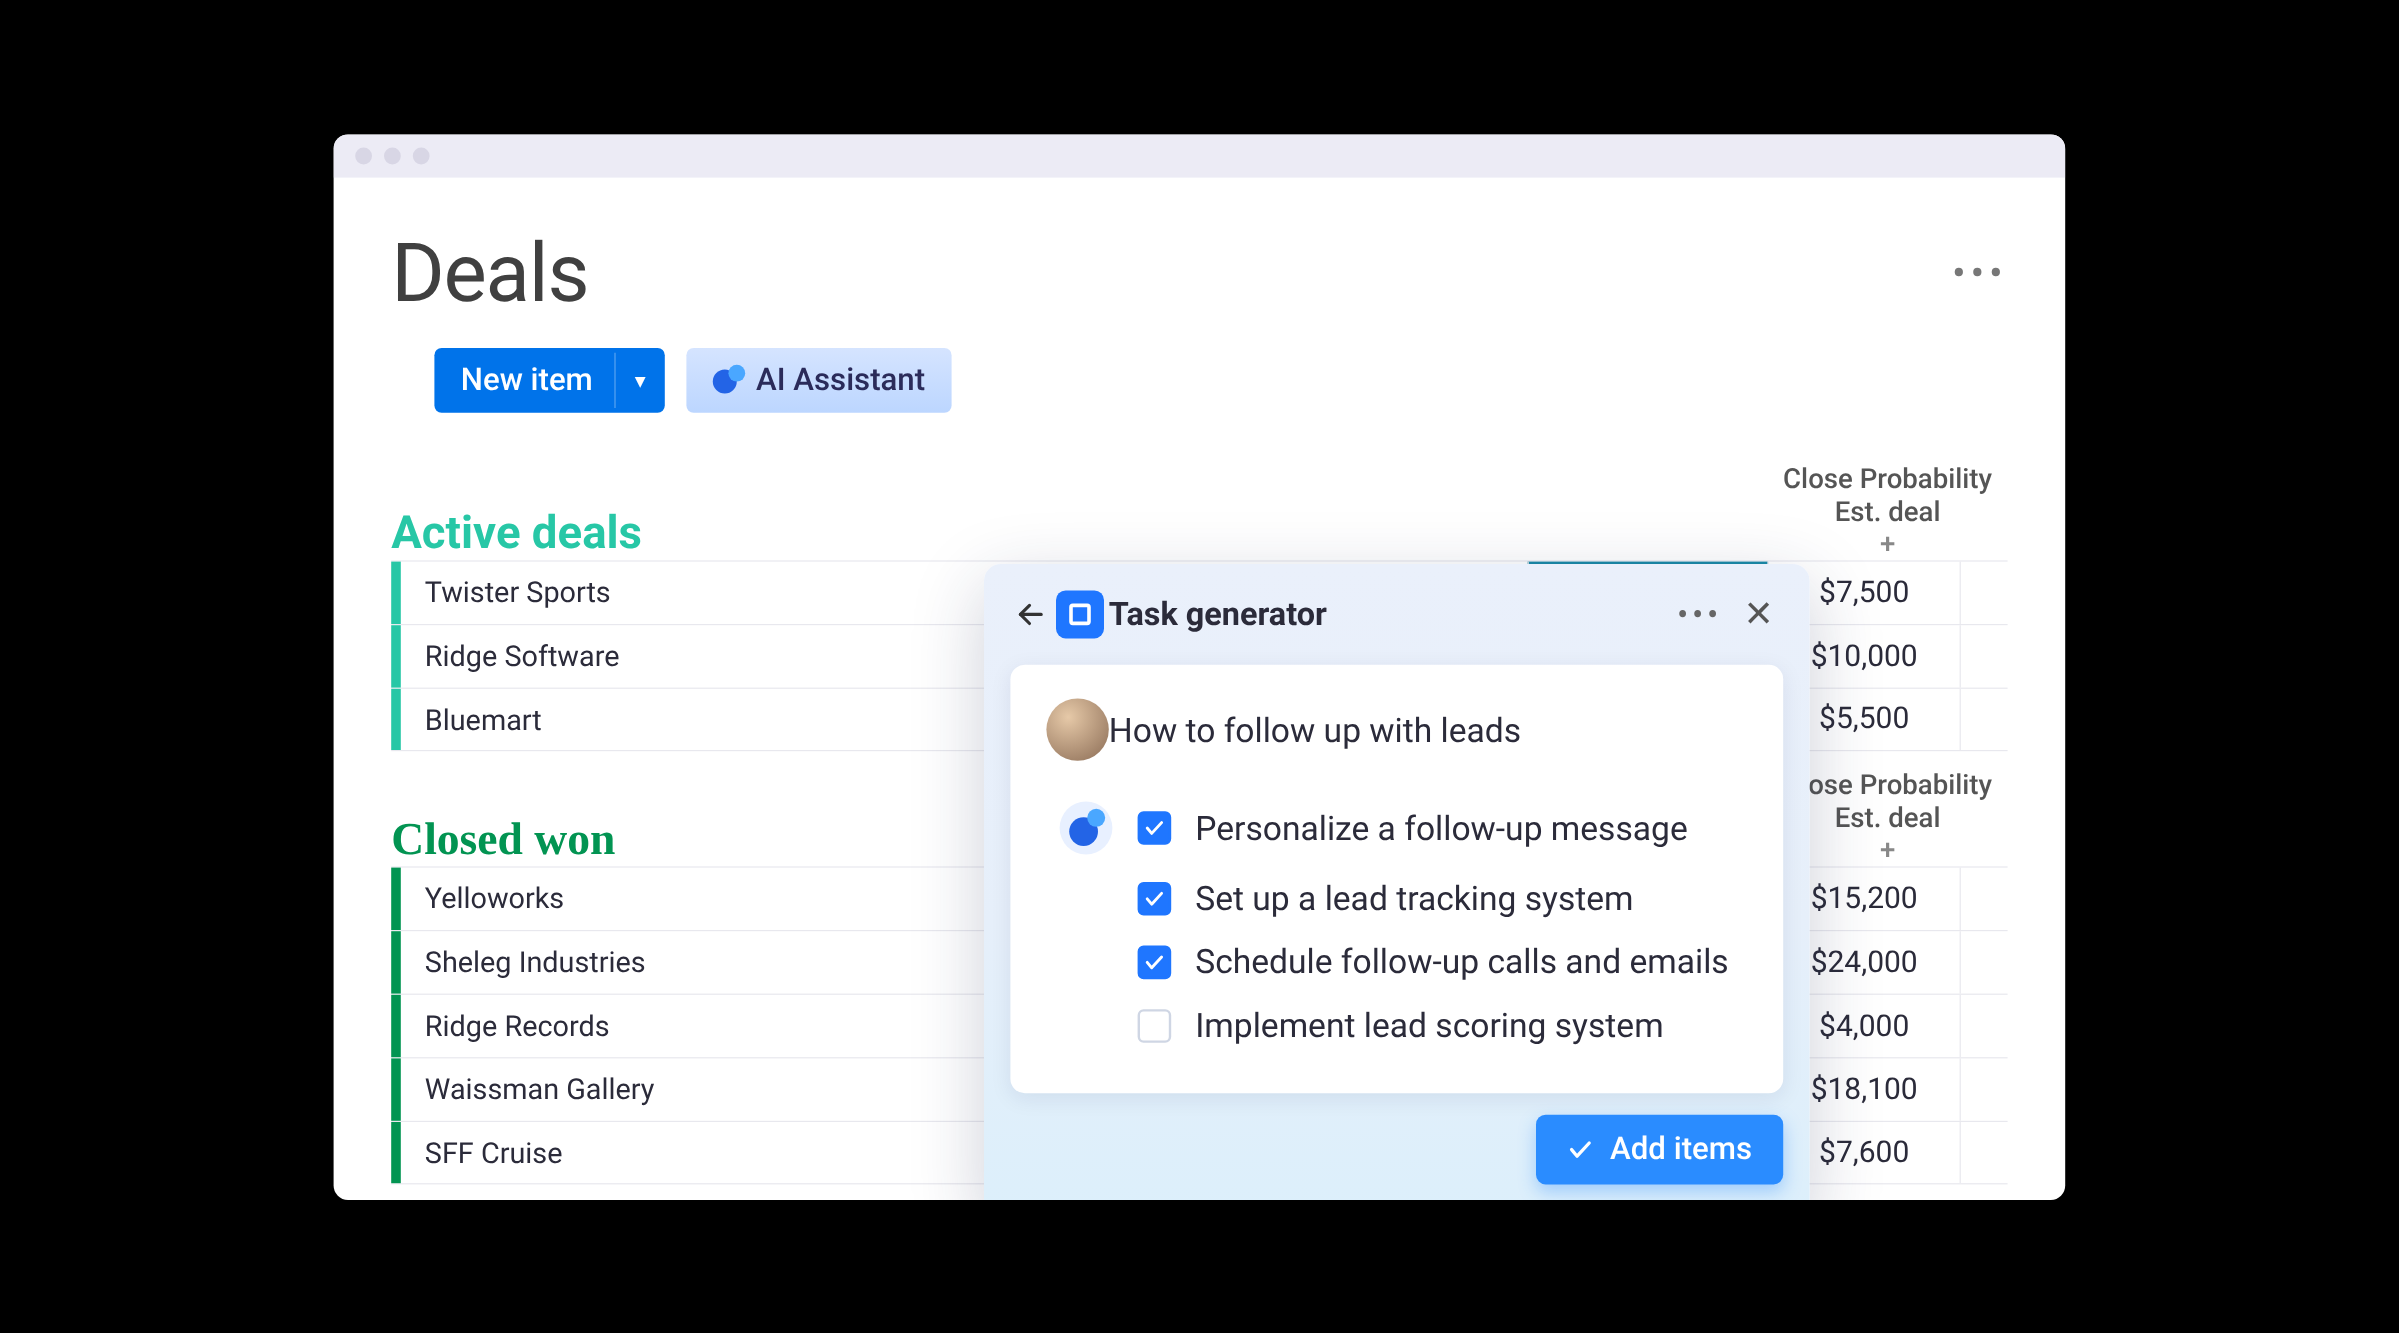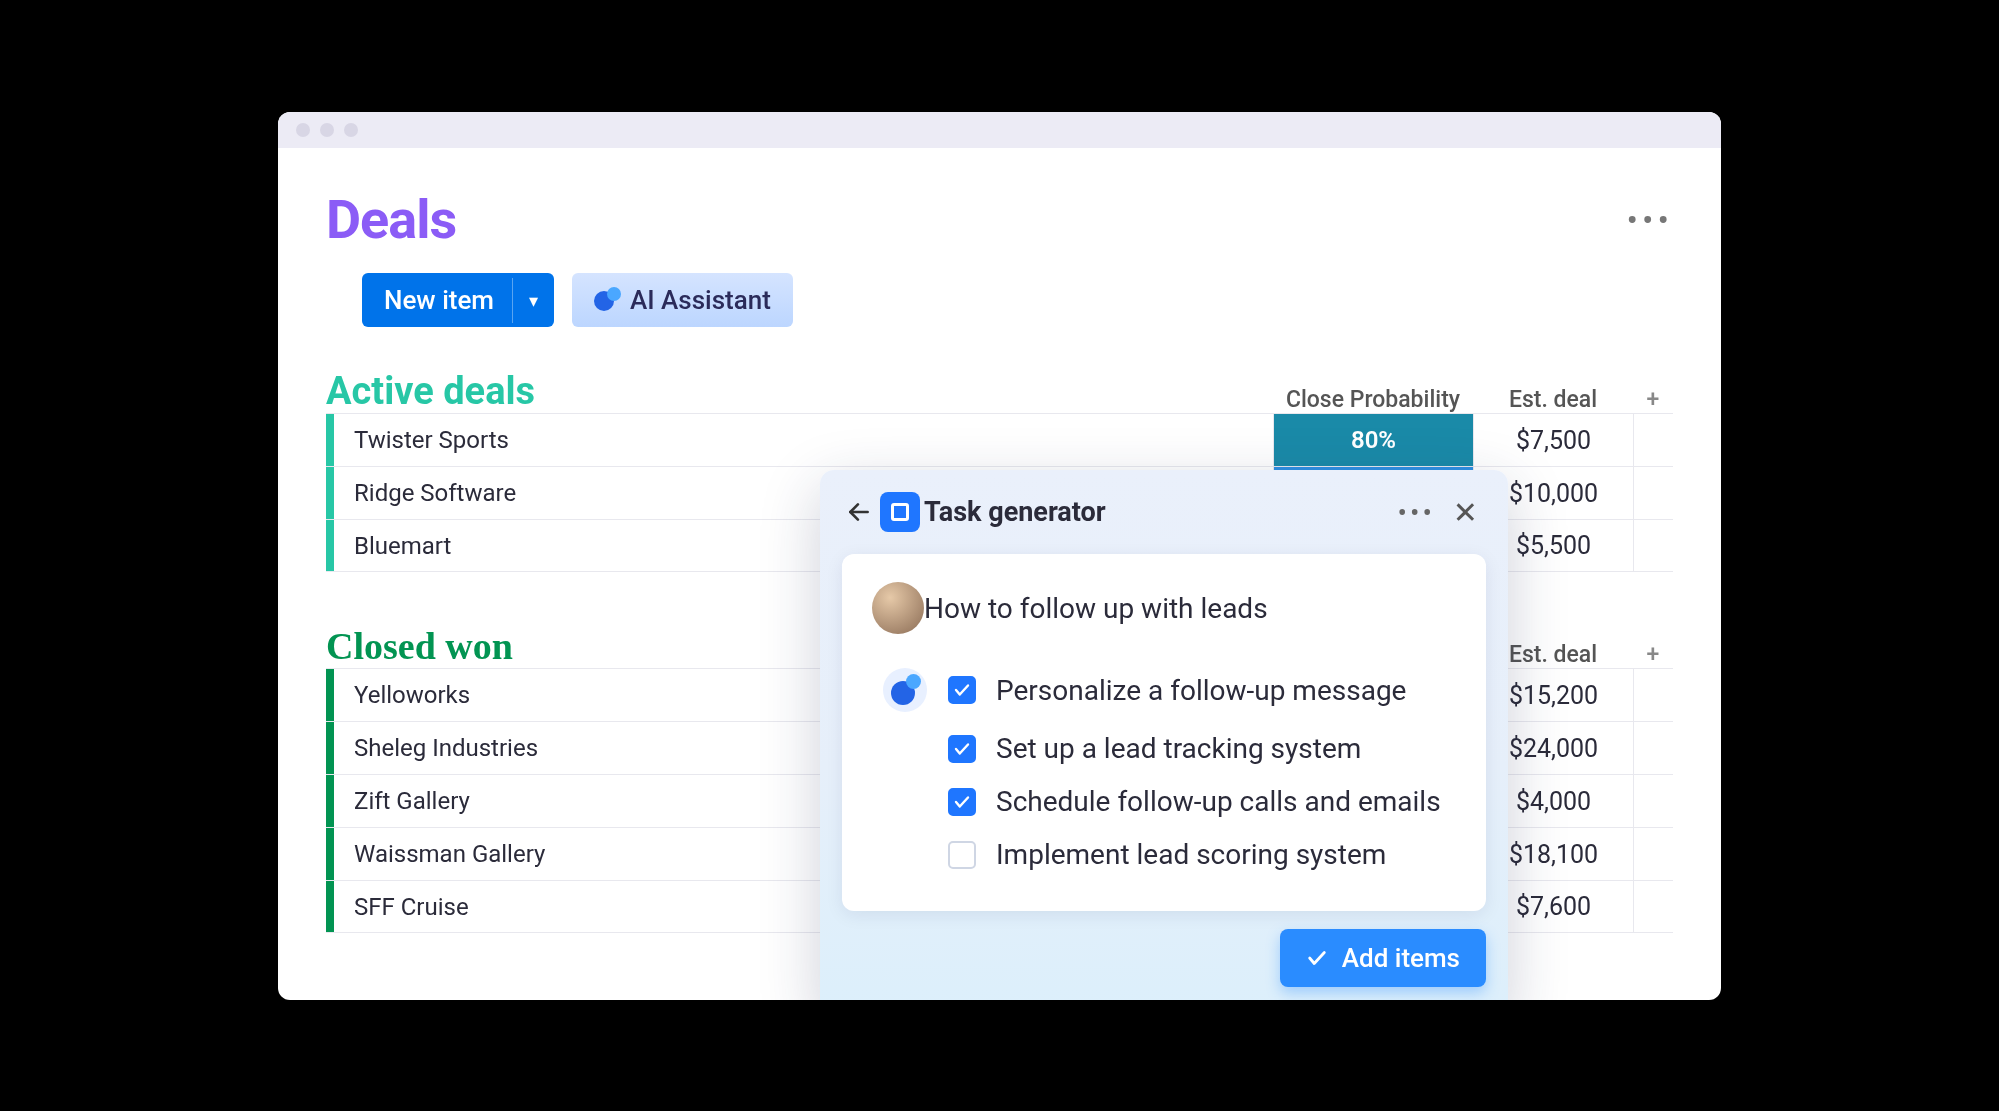--- a/index.html
+++ b/index.html
@@ -26,21 +26,21 @@
     height: 36px;
     background: #ecebf5;
     display: flex;
     align-items: center;
     padding-left: 18px;
     gap: 10px;
   }
   .dot { width: 14px; height: 14px; border-radius: 50%; background: #d8d6e5; }
   .content { padding: 40px 48px 0 48px; position: relative; height: calc(100% - 36px); }
   .page-header { display: flex; justify-content: space-between; align-items: center; }
-  .page-title { font-size: 54px; font-weight: 700; color: #8b5cf6; letter-spacing: -1px; }
+  .page-title { font-size: 68px; font-weight: 400; color: #404040; letter-spacing: -1px; }
   .more-icon { color: #777; font-size: 34px; letter-spacing: 4px; cursor: pointer; }
   .toolbar { display: flex; gap: 18px; margin-top: 22px; padding-left: 36px; }
   .new-item-btn {
     display: flex; align-items: center; background: #0073ea; color: #fff;
     border-radius: 6px; font-size: 26px; font-weight: 500; cursor: pointer;
     overflow: hidden;
   }
   .new-item-btn .lbl { padding: 12px 18px 12px 22px; }
   .new-item-btn .caret { padding: 12px 16px; border-left: 1px solid rgba(255,255,255,0.35); font-size: 18px; }
   .ai-btn {
@@ -57,21 +57,21 @@
   }
   .ai-logo::before { width: 20px; height: 20px; left: 0; top: 4px; background:#2364e6; }
   .ai-logo::after  { width: 14px; height: 14px; left: 13px; top: 0; background:#4aa7ff; }
 
   .groups { margin-top: 42px; }
   .group-header { display: flex; align-items: center; font-size: 38px; font-weight: 700; margin-bottom: 12px; }
   .active-title { color: #27c7a6; }
   .closed-title { color: #029452; margin-top: 52px; font-family: Liberation Serif, serif; }
   .col-headers {
     display: flex; align-items: center; justify-content: flex-end;
-    gap: 0; font-size: 23px; color: #555; font-weight: 500;
+    gap: 0; font-size: 23px; color: #555; font-weight: 500; flex-direction: column;
   }
   .col-headers .col-prob { width: 200px; text-align: center; }
   .col-headers .col-est  { width: 160px; text-align: center; }
   .col-headers .col-plus { width: 40px; text-align: center; color: #888; cursor: pointer; }
   .group-first-row { display: flex; align-items: flex-end; }
   .group-first-row .group-header { flex: 1; margin-bottom: 0; }
 
   .row {
     display: flex; align-items: stretch; height: 53px;
     border-top: 1px solid #e8e8ee;
@@ -236,21 +236,21 @@
     <div class="name">Sheleg Industries</div>
     <div class="owner"></div>
     <div class="person"></div>
     <div class="status" style="background:transparent"></div>
     <div class="prob" style="background:#12b97c">100%</div>
     <div class="est">$24,000</div>
     <div class="plus"></div>
           </div>
           <div class="row">
     <div class="accent closed"></div>
-    <div class="name">Zift Gallery</div>
+    <div class="name">Ridge Records</div>
     <div class="owner"></div>
     <div class="person"></div>
     <div class="status" style="background:transparent"></div>
     <div class="prob" style="background:#1aa37a">100%</div>
     <div class="est">$4,000</div>
     <div class="plus"></div>
           </div>
           <div class="row">
     <div class="accent closed"></div>
     <div class="name">Waissman Gallery</div>

